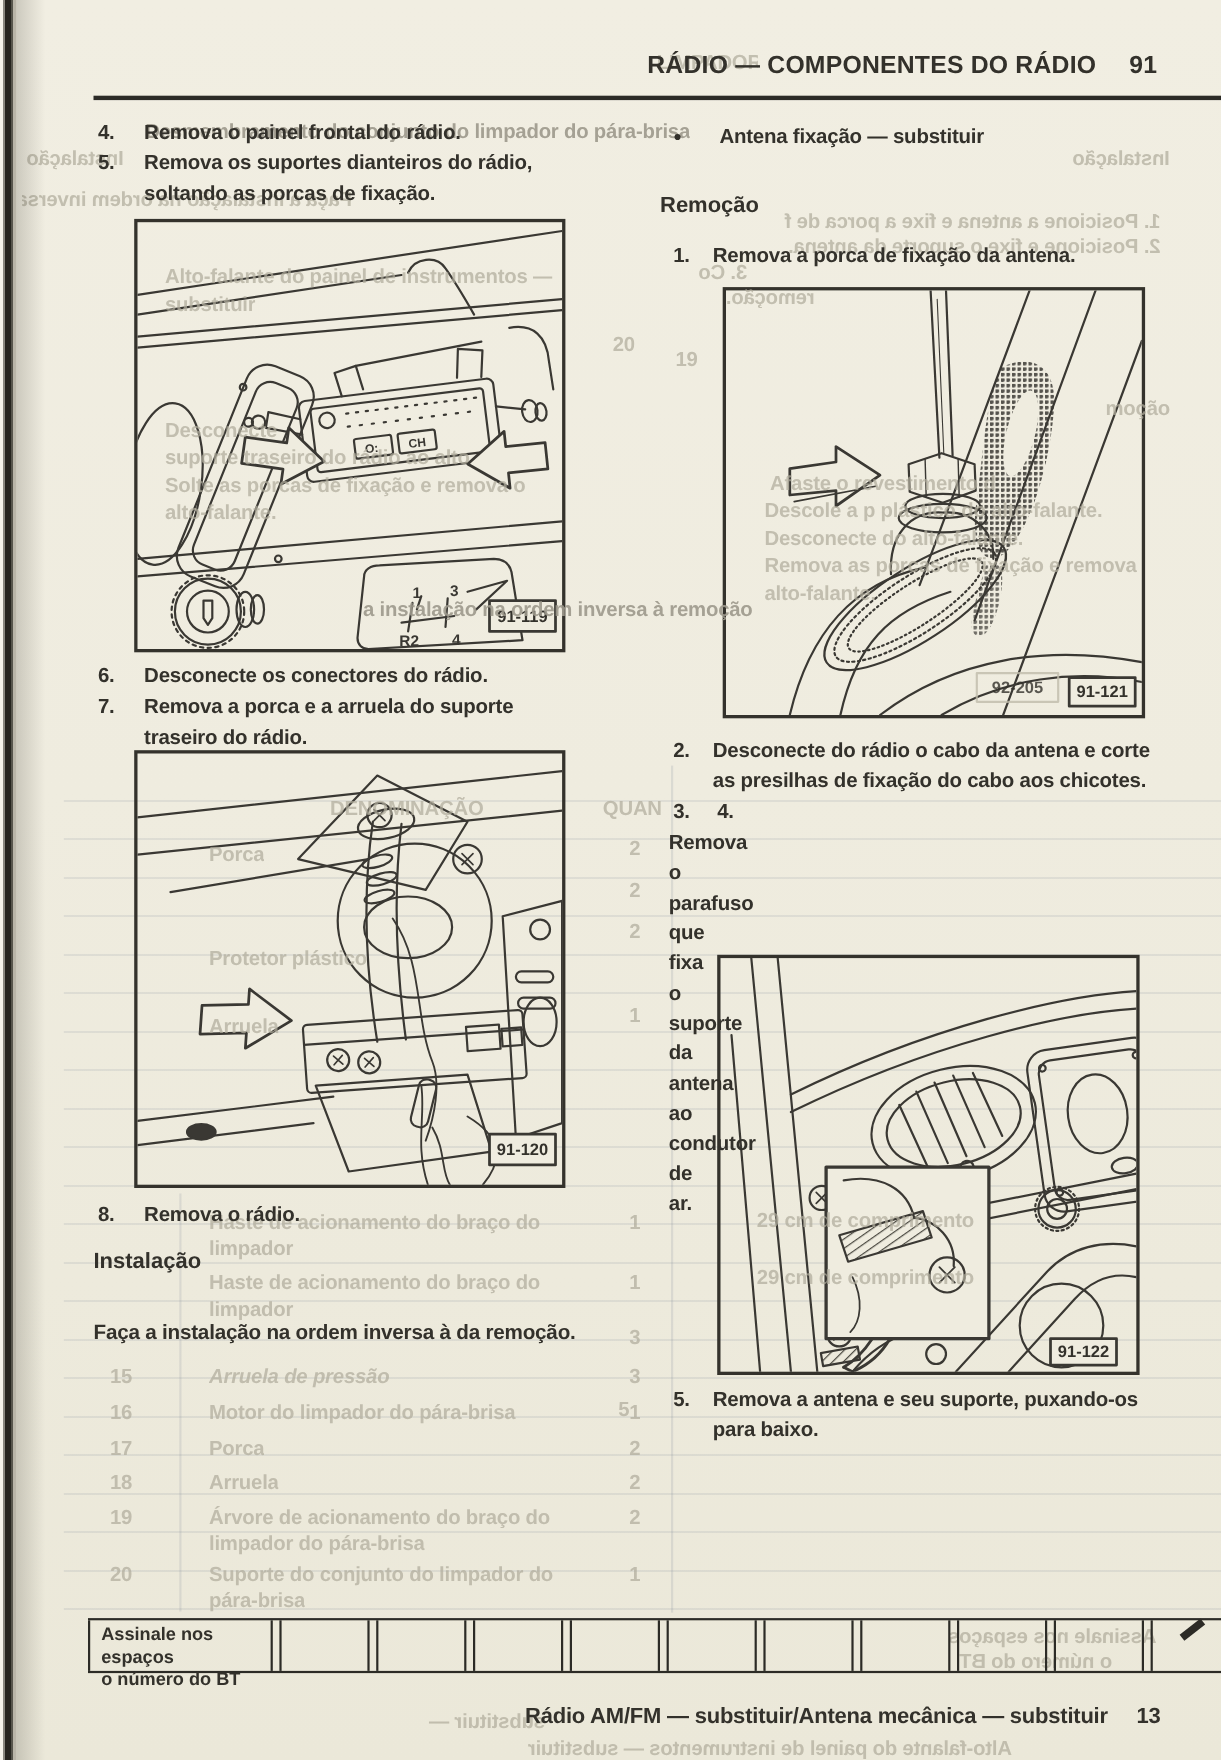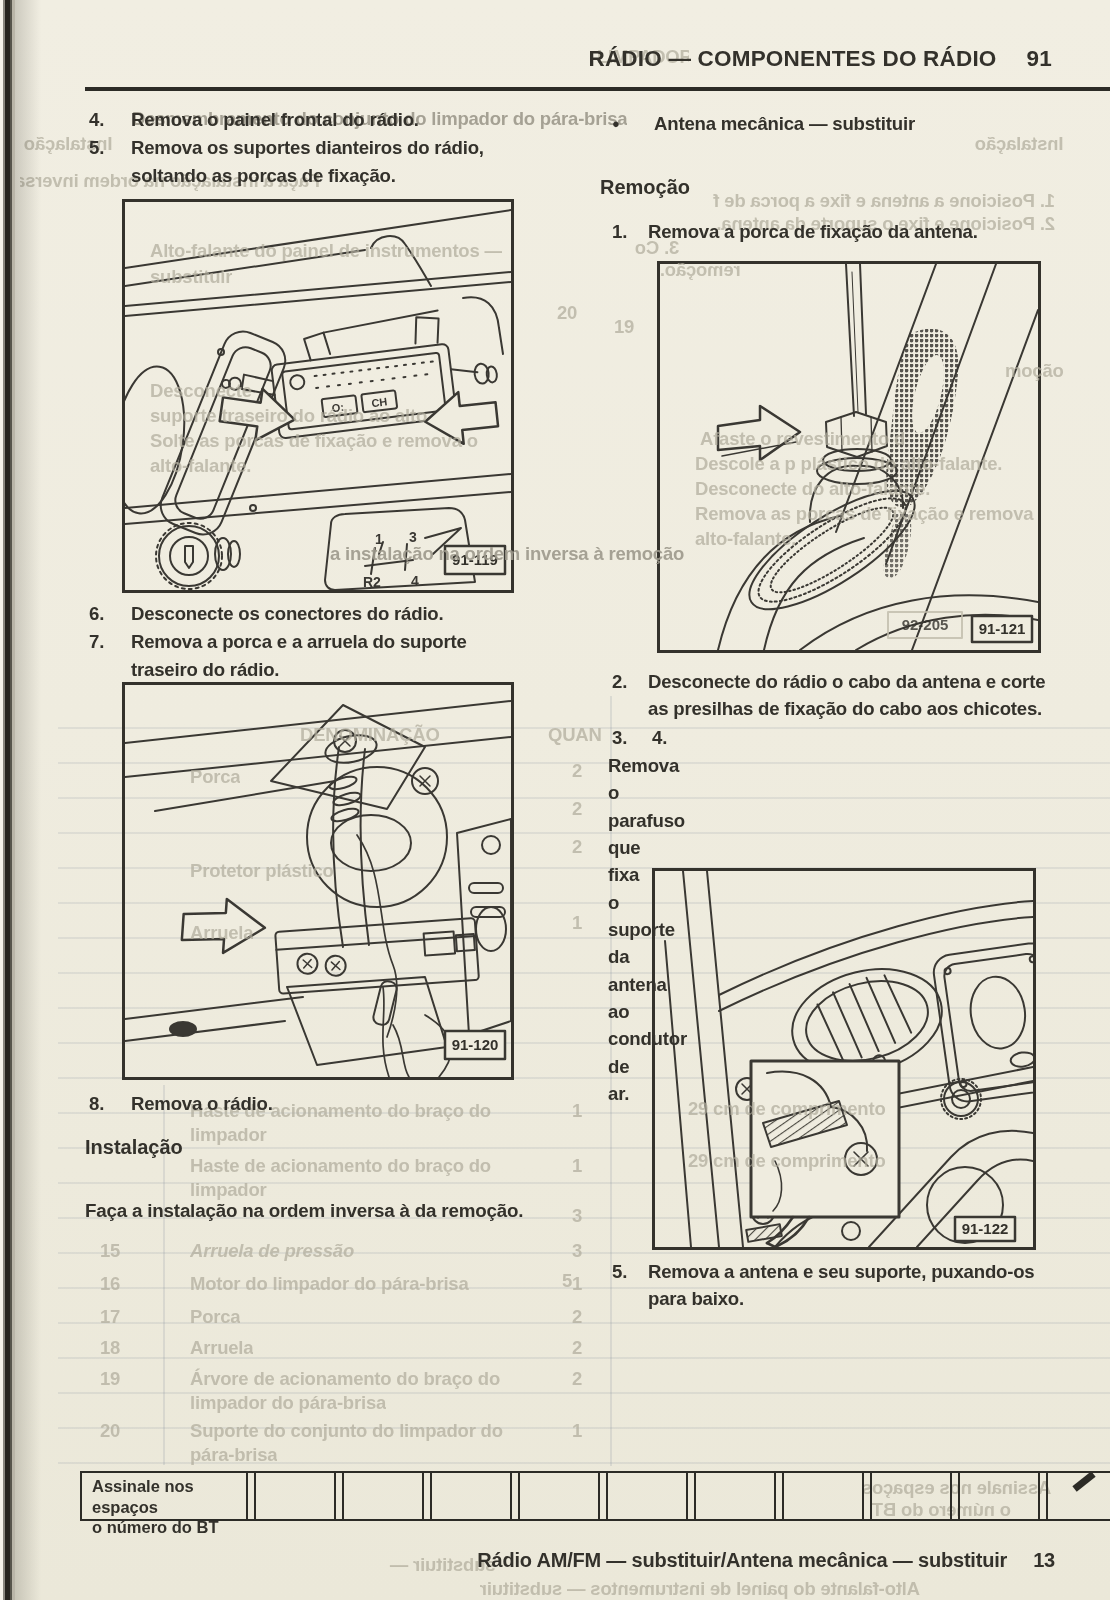--- a/index.html
+++ b/index.html
@@ -182,21 +182,21 @@
   <div class="steps" style="left:85px;top:1090px;width:422px;">
     <span class="num">8.</span>
     <span>Remova o rádio.</span>
   </div>
 
   <div class="heading" style="left:85px;top:1136px;">Instalação</div>
   <div class="para" style="left:85px;top:1200px;width:470px;">Faça a instalação na ordem inversa à da remoção.</div>
 
   <div class="steps" style="left:612px;top:110px;width:450px;grid-template-columns:42px 1fr;">
     <span style="font-size:13px;padding-top:4px;">●</span>
-    <span>Antena mecânica — substituir</span>
+    <span>Antena fixação — substituir</span>
   </div>
 
   <div class="heading" style="left:600px;top:176px;">Remoção</div>
 
   <div class="steps" style="left:608px;top:218px;width:450px;grid-template-columns:40px 1fr;">
     <span class="num">1.</span>
     <span>Remova a porca de fixação da antena.</span>
   </div>
 
   <div class="fig" style="left:657px;top:261px;width:378px;height:386px;">

